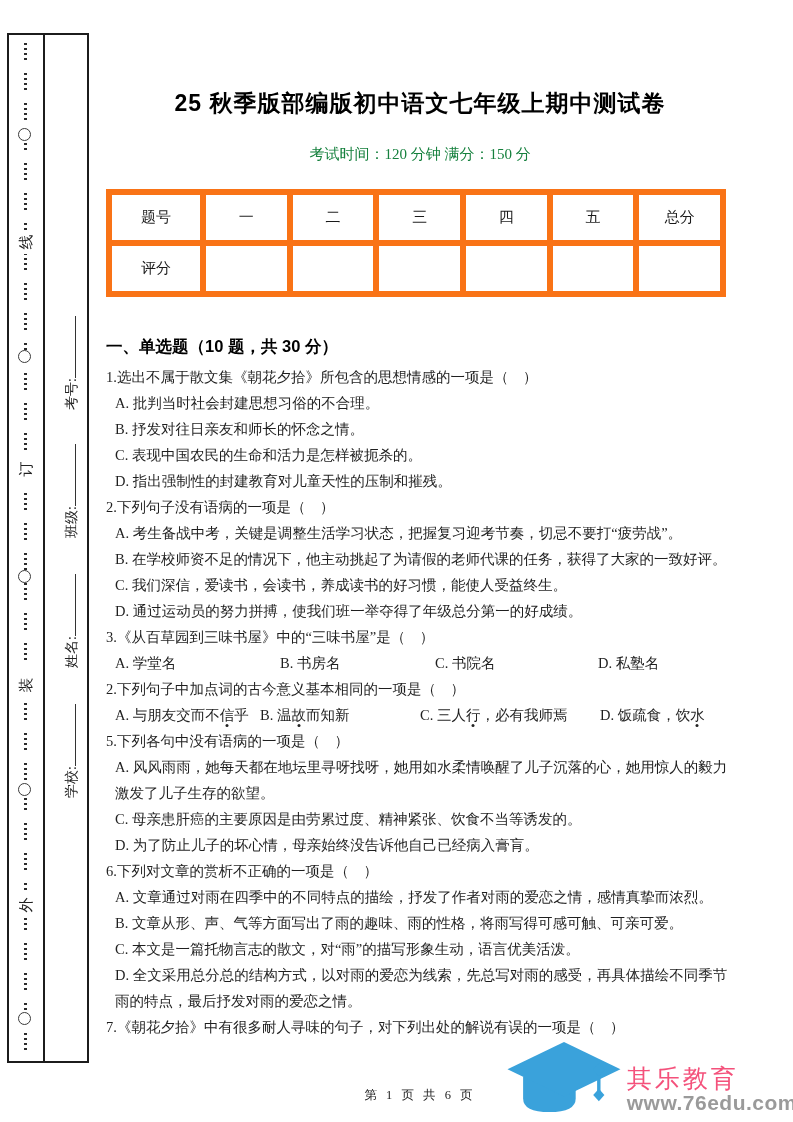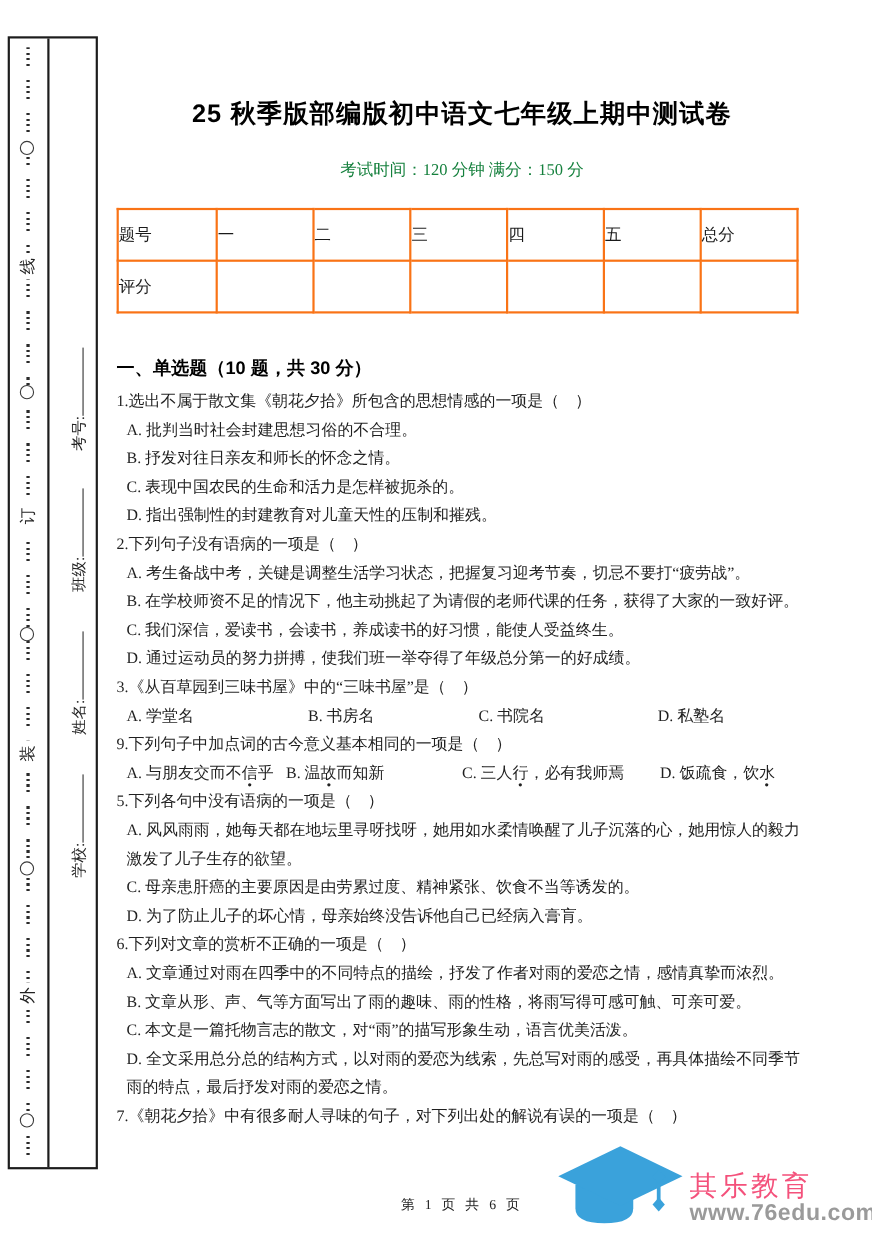--- a/index.html
+++ b/index.html
@@ -51,21 +51,21 @@
     font-weight:bold;font-size:23px;color:#000;letter-spacing:1px;
   }
   .exam-info{
     text-align:center;font-size:15px;margin-top:26px;color:#15803d;
   }
   table.score{
     width:620px;margin-top:25px;border-collapse:collapse;
     border:2px solid #111;table-layout:fixed;
   }
   table.score td{
-    border:2px solid #f97316;height:45px;text-align:left;
+    border:6px solid #f97316;height:45px;text-align:center;
     font-size:15px;color:#1a1a1a;padding:0;
   }
   table.score td.first{width:88px;}
   .section-head{
     font-family:"Liberation Sans", sans-serif;font-weight:bold;
     font-size:16.5px;color:#000;margin-top:39px;
   }
   .questions{margin-top:6px;}
   .q-stem{font-size:14.5px;line-height:26px;}
   .q-opt{font-size:14.5px;line-height:26px;padding-left:9px;}
@@ -183,21 +183,21 @@
       <div class="q-stem">3.《从百草园到三味书屋》中的“三味书屋”是（　）</div>
       <div class="q-opts-inline cols-q3">
         <span>A. 学堂名</span>
         <span>B. 书房名</span>
         <span>C. 书院名</span>
         <span>D. 私塾名</span>
       </div>
     </div>
 
     <div>
-      <div class="q-stem">9.下列句子中加点词的古今意义基本相同的一项是（　）</div>
+      <div class="q-stem">2.下列句子中加点词的古今意义基本相同的一项是（　）</div>
       <div class="q-opts-inline cols-q4">
         <span><span>A. 与朋友交而不</span><span class="dot-under">信</span><span>乎</span></span>
         <span><span>B. 温</span><span class="dot-under">故</span><span>而知新</span></span>
         <span><span>C. 三人</span><span class="dot-under">行</span><span>，必有我师焉</span></span>
         <span><span>D. 饭疏食，饮</span><span class="dot-under">水</span><span></span></span>
       </div>
     </div>
 
     <div>
       <div class="q-stem">5.下列各句中没有语病的一项是（　）</div>

